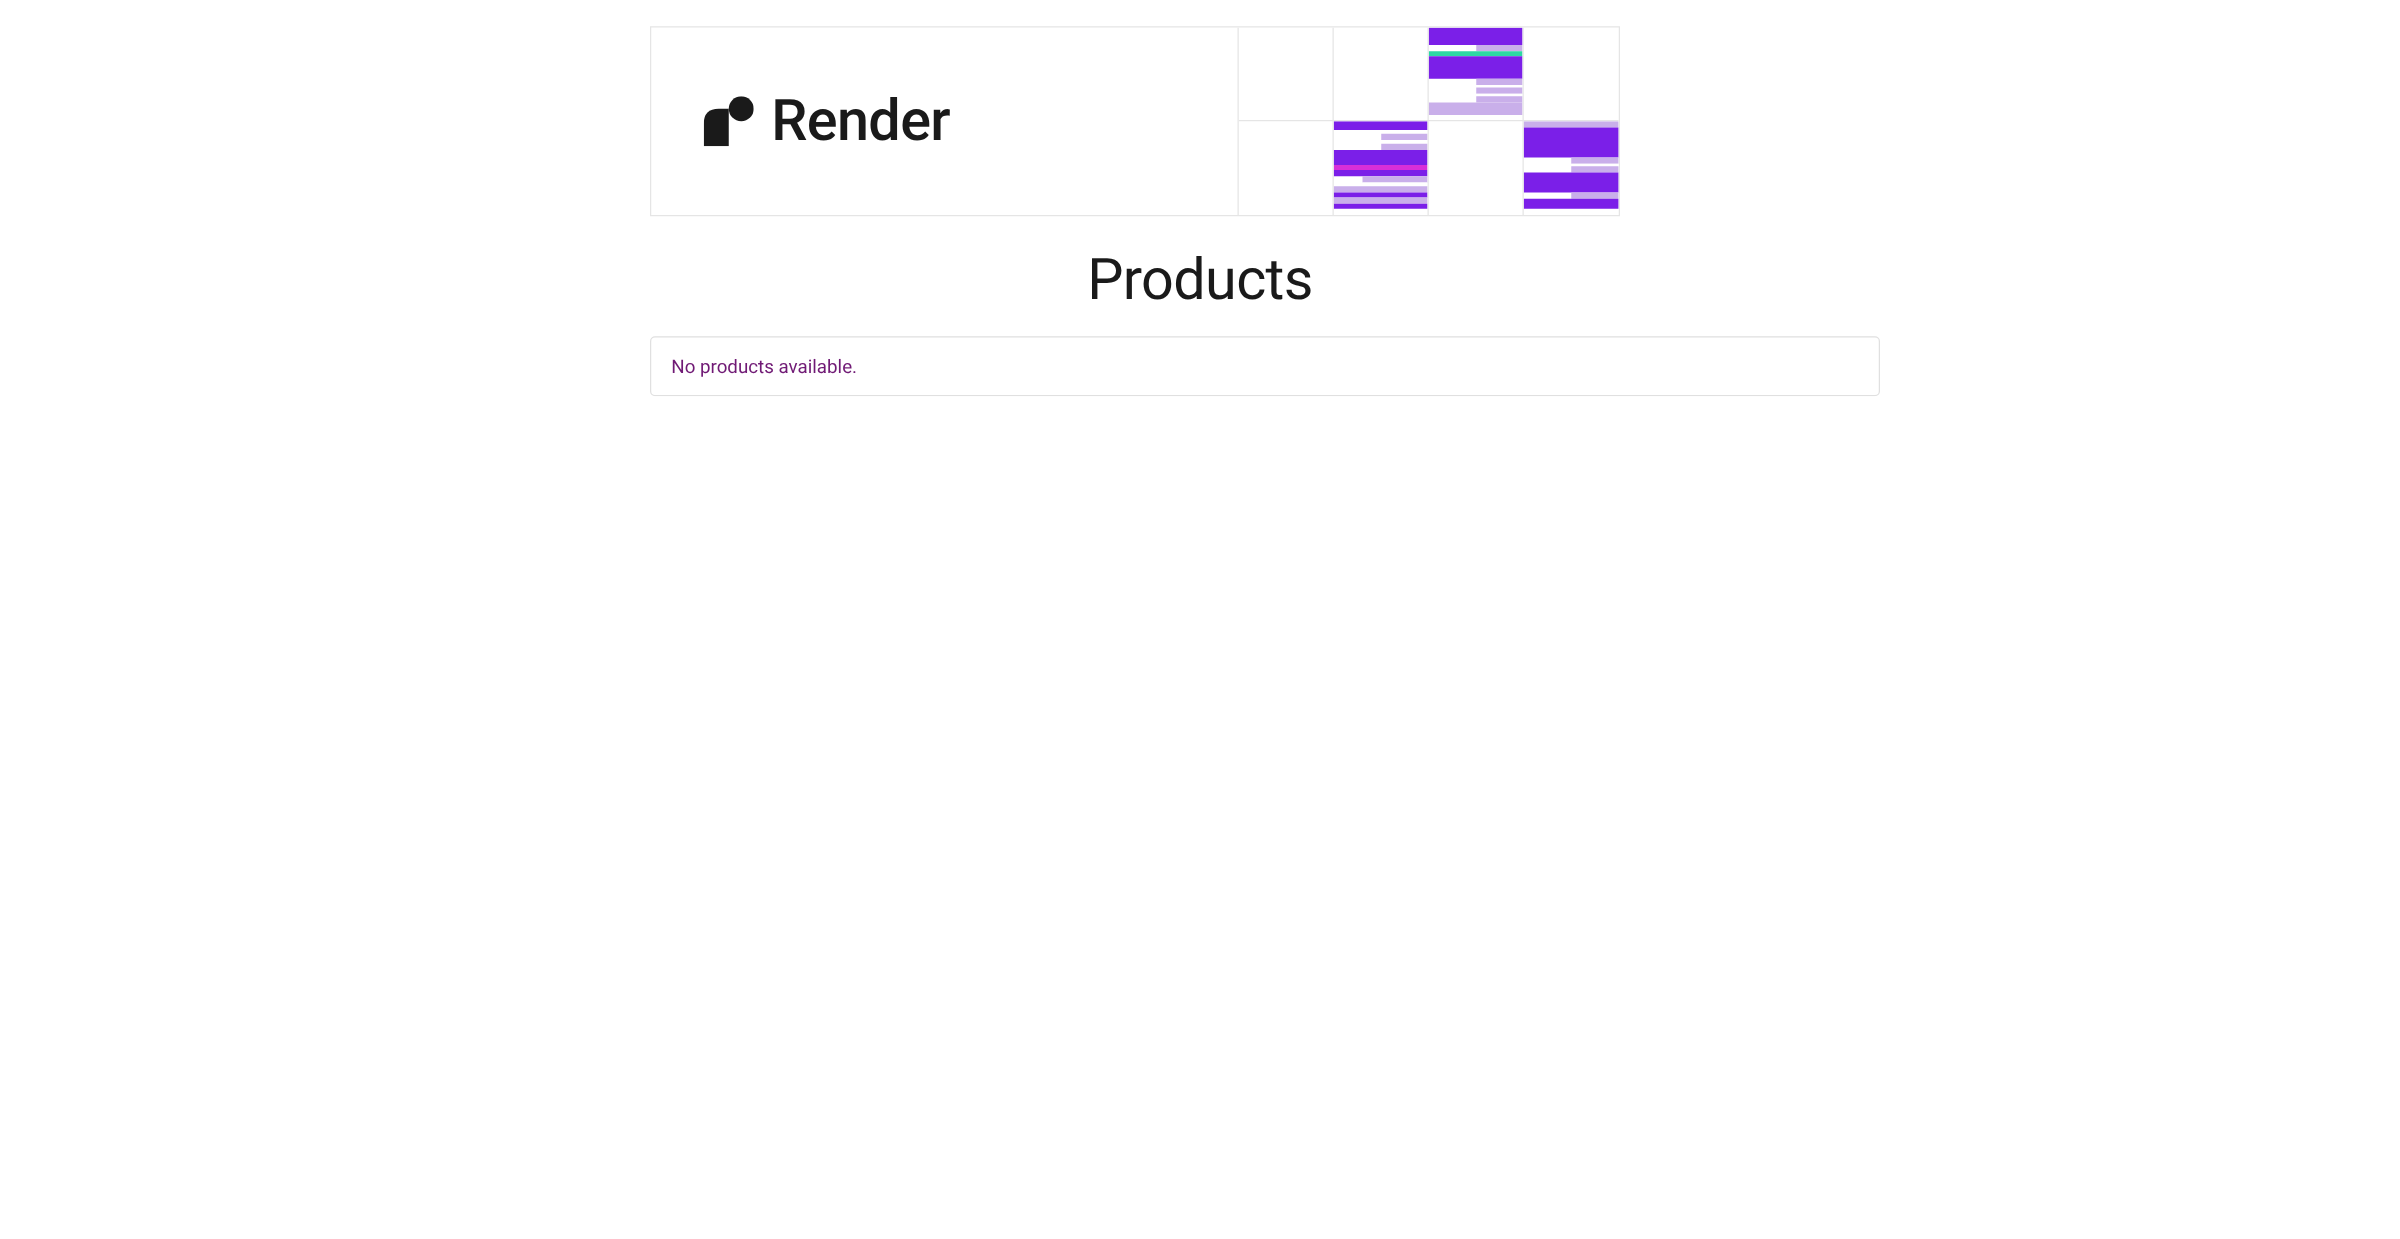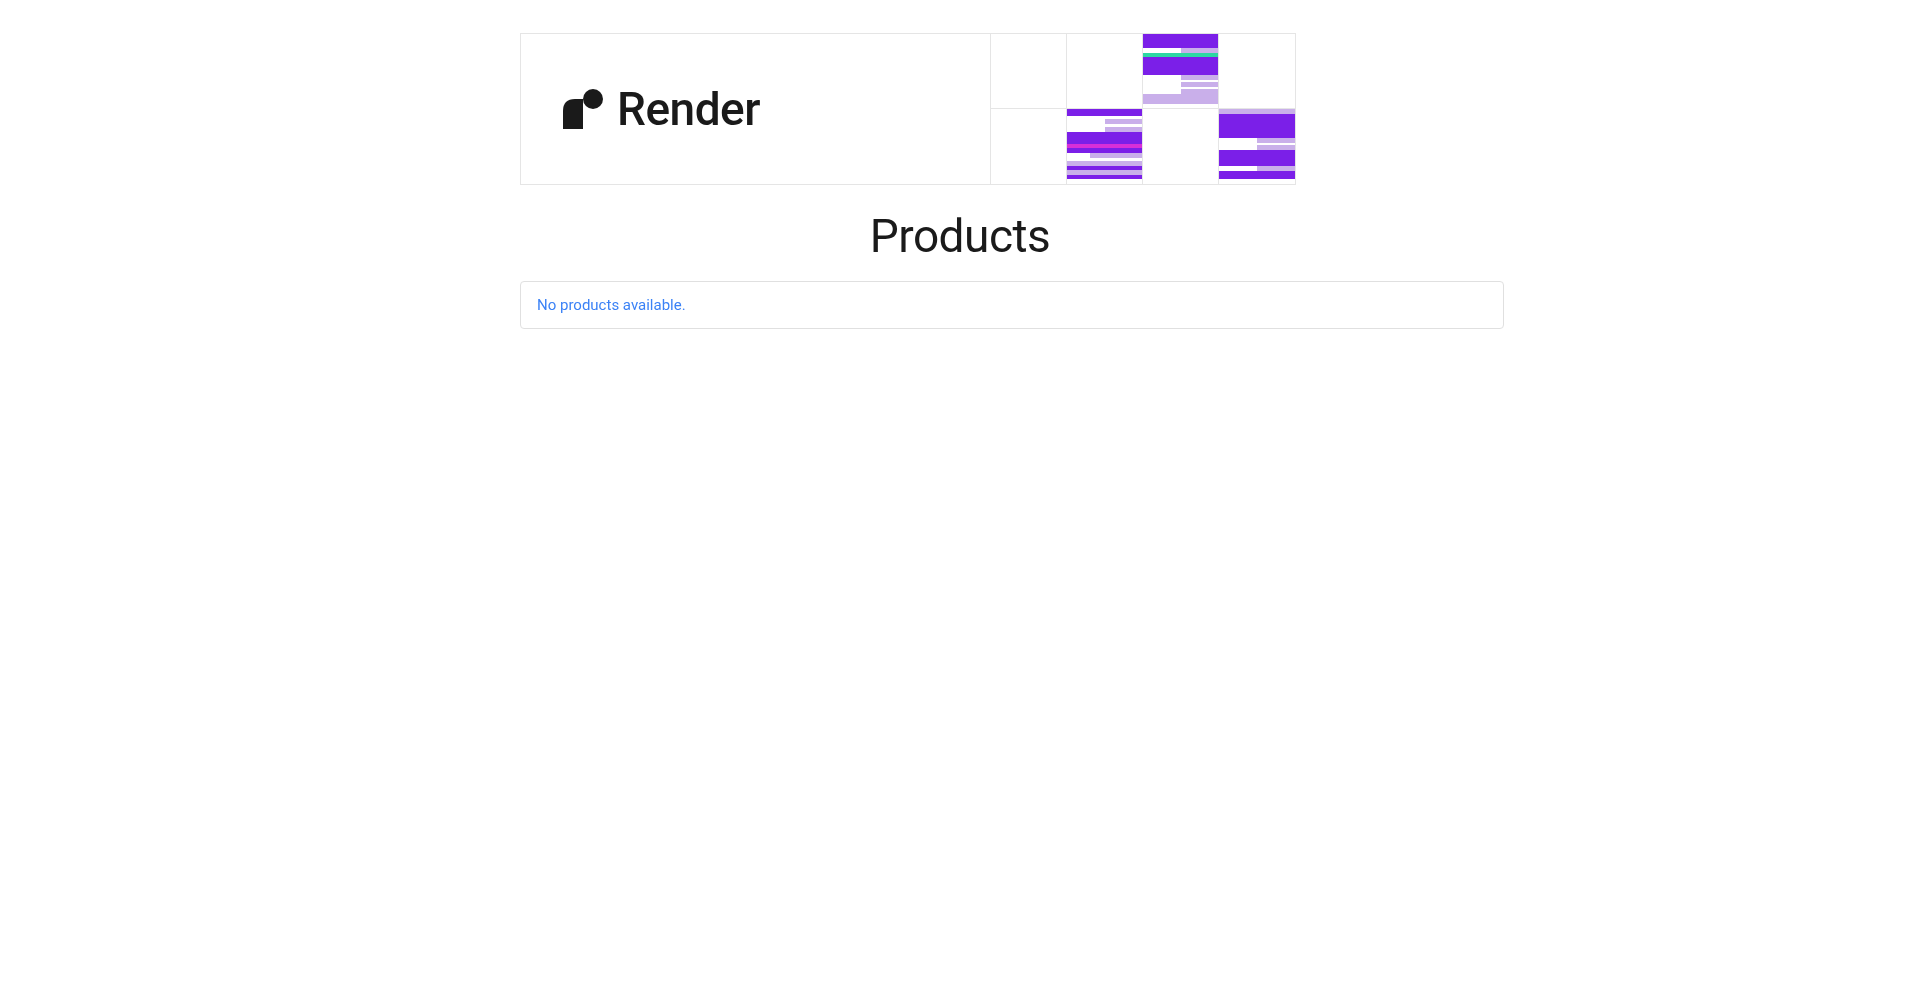--- a/index.html
+++ b/index.html
@@ -7,21 +7,21 @@
       padding: 0;
       box-sizing: border-box;
     }
     body {
       font-family: -apple-system, BlinkMacSystemFont, "Segoe UI", Roboto, Helvetica, Arial, sans-serif;
       background: #ffffff;
       color: #1a1a1a;
     }
     .container {
       max-width: 880px;
-      margin: 16px auto;
+      margin: 4px auto;
       padding-top: 17px;
     }
     .banner {
       width: 776px;
       height: 152px;
       border: 1px solid #e5e5e5;
       position: relative;
       display: flex;
       overflow: hidden;
       margin-left: 0;
@@ -97,21 +97,21 @@
       color: #1a1a1a;
       margin-top: 24px;
       margin-bottom: 18px;
       letter-spacing: -0.5px;
     }
     .empty-box {
       border: 1px solid #e0e0e0;
       border-radius: 4px;
       padding: 14px 16px;
       font-size: 15px;
-      color: #3b82f6;
+      color: #701a75;
       margin-left: 0;
       margin-right: -104px;
     }
     .wide-container {
       width: 880px;
       margin: 0 auto;
     }
   </style>
 </head>
 <body>

